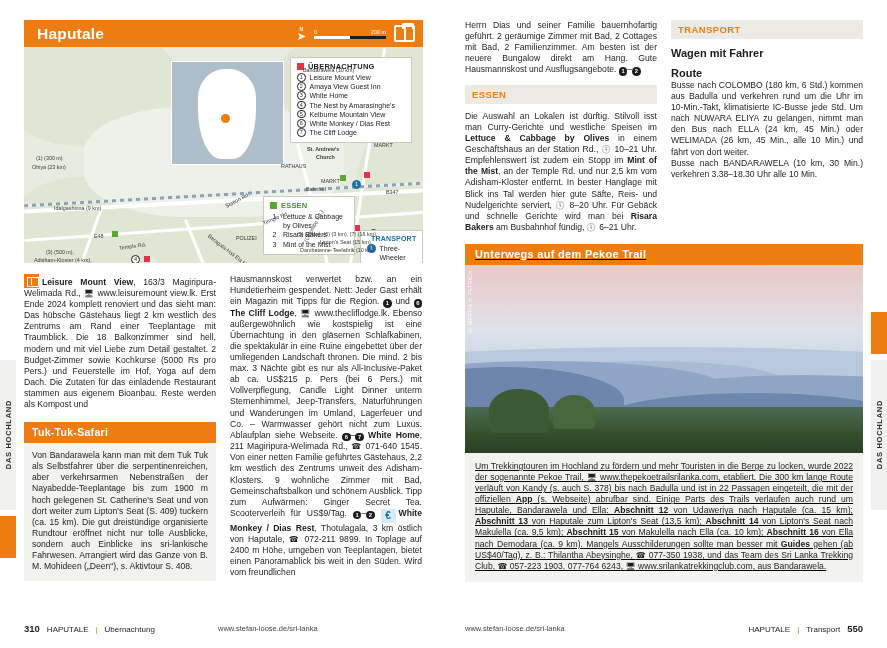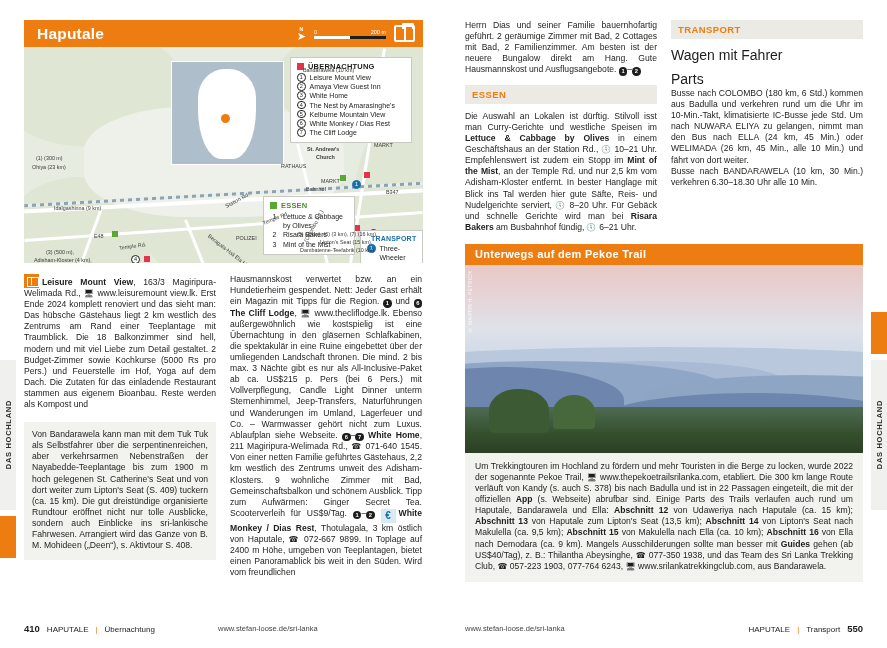--- a/index.html
+++ b/index.html
@@ -166,25 +166,25 @@
   }
   .box-orange .bx-body {
     background: #f2f2ef; padding: 7px 8px 9px 8px;
     font-size: 8.6px; line-height: 11.1px; text-align: justify; color: #1d1d1b;
   }
 
   .sec-head {
     background: #eceae4; color: #ee7d11; font-size: 9.5px; font-weight: bold;
     padding: 4px 7px 4px 7px; letter-spacing: .4px; margin: 9px 0 7px 0;
   }
-  .sub-head { font-size: 14px; font-weight: normal; color: #1d1d1b; margin: 8px 0 1px 0; }
+  .sub-head { font-size: 11px; font-weight: bold; color: #1d1d1b; margin: 8px 0 1px 0; }
   .sub-head:first-child { margin-top: 0; }
 
   
-  .feature { margin-top: 11px; width: 398px; position: relative; }
+  .feature { margin-top: 11px; width: 398px; position: relative; text-decoration: underline; }
   .feature .ft-head {
     background: #ee7d11; color: #fff; font-size: 11px; font-weight: bold;
     padding: 4px 10px 5px 10px; letter-spacing: .3px;
   }
   .photo { position: relative; width: 100%; height: 188px; overflow: hidden; }
   .photo .sky {
     position: absolute; inset: 0;
     background: linear-gradient(180deg,#e8c9c6 0%,#e6d3d6 16%,#dfe2ea 34%,#ccd8e6 52%,#b6c8de 72%,#9db5d2 100%);
   }
   .ridge { position: absolute; width: 160%; left: -30%; border-radius: 50% 50% 0 0; }
@@ -361,36 +361,37 @@
       </div>
     </div>
 
     <div class="cols">
       <div class="col">
         <p class="body">
           <span class="icon-box"></span><b>Leisure Mount View</b><span>, 163/3 Magiripura-Welimada Rd., </span><span class="gly">🖥</span>&nbsp;<span>www.leisuremount view.lk</span><span>. Erst Ende 2024 komplett renoviert und das sieht man: Das hübsche Gästehaus liegt 2 km westlich des Zentrums am Rand einer Teeplantage mit Traumblick. Die 18 Balkonzimmer sind hell, modern und mit viel Liebe zum Detail gestaltet. 2 Budget-Zimmer sowie Kochkurse (5000 Rs pro Pers.) und Feuerstelle im Hof, Yoga auf dem Dach. Die Zutaten für das einladende Restaurant stammen aus eigenem Bioanbau. Reste werden als Kompost und</span>
         </p>
 
         <div class="box-orange">
+          <div class="bx-head">Tuk-Tuk-Safari</div>
           <div class="bx-body">Von Bandarawela kann man mit dem Tuk Tuk als Selbstfahrer über die serpentinenreichen, aber verkehrsarmen Nebenstraßen der Nayabedde-Teeplantage bis zum 1900 m hoch gelegenen St. Catherine's Seat und von dort weiter zum Lipton's Seat (S. 409) tuckern (ca. 15 km). Die gut dreistündige organisierte Rundtour eröffnet nicht nur tolle Ausblicke, sondern auch Einblicke ins sri-lankische Fahrwesen. Arrangiert wird das Ganze von B. M. Mohideen („Deen“), s. Aktivtour S. 408.</div>
         </div>
       </div>
 
       <div class="col">
         <p class="body">
           <span>Hausmannskost verwertet bzw. an ein Hundetierheim gespendet. Nett: Jeder Gast erhält ein Magazin mit Tipps für die Region. </span><span class="bullet">1</span><span> und </span><span class="bullet">6</span>
           <b>The Cliff Lodge</b><span>, </span><span class="gly">🖥</span>&nbsp;<span>www.thecliflodge.lk</span><span>. Ebenso außergewöhnlich wie kostspielig ist eine Übernachtung in den gläsernen Schlafkabinen, die spektakulär in eine Ruine eingebettet über der umliegenden Landschaft thronen. Die mind. 2 bis max. 3 Nächte gibt es nur als All-Inclusive-Paket ab ca. US$215 p. Pers (bei 6 Pers.) mit Vollverpflegung, Candle Light Dinner unterm Sternenhimmel, Jeep-Transfers, Naturführungen und Wanderungen im Umland, Lagerfeuer und Co. – Warmwasser gehört nicht zum Luxus. Ablaufplan siehe Webseite. </span><span class="bullet">6</span>–<span class="bullet">7</span>
           <b>White Home</b><span>, 211 Magiripura-Welimada Rd., </span><span class="gly">☎</span>&nbsp;<span>071-640 1545</span><span>. Von einer netten Familie geführtes Gästehaus, 2,2 km westlich des Zentrums unweit des Adisham-Klosters. 9 wohnliche Zimmer mit Bad, Gemeinschaftsbalkon und schönem Ausblick. Tipp zum Aufwärmen: Ginger Secret Tea. Scooterverleih für US$9/Tag. </span><span class="bullet">1</span>–<span class="bullet">2</span>
-          <span class="icon-euro">€</span><b>White Monkey / Dias Rest</b><span>, Thotulagala, 3 km östlich von Haputale, </span><span class="gly">☎</span>&nbsp;<span>072-667 9899</span><span>. In Toplage auf 2400 m Höhe, umgeben von Teeplantagen, bietet einen Panoramablick bis weit in den Süden. Wird vom freundlichen</span>
+          <span class="icon-euro">€</span><b>White Monkey / Dias Rest</b><span>, Thotulagala, 3 km östlich von Haputale, </span><span class="gly">☎</span>&nbsp;<span>072-211 9899</span><span>. In Toplage auf 2400 m Höhe, umgeben von Teeplantagen, bietet einen Panoramablick bis weit in den Süden. Wird vom freundlichen</span>
         </p>
       </div>
     </div>
 
     <div class="footer fl">
-      <span class="pg">410</span>
+      <span class="pg">310</span>
       <span>HAPUTALE</span>
       <span class="sep">|</span>
       <span>Übernachtung</span>
     </div>
     <div class="url" style="left:218px;">www.stefan-loose.de/sri-lanka</div>
   </div>
 
   <div class="sheet right-page">
     <div class="cols">
       <div class="col">
@@ -399,23 +400,23 @@
         </p>
         <div class="sec-head">ESSEN</div>
         <p class="body">
           <span>Die Auswahl an Lokalen ist dürftig. Stilvoll isst man Curry-Gerichte und westliche Speisen im </span><b>Lettuce &amp; Cabbage by Olives</b><span> in einem Geschäftshaus an der Station Rd., </span><span class="gly">🕔</span>&nbsp;<span>10–21 Uhr</span><span>. Empfehlenswert ist zudem ein Stopp im </span><b>Mint of the Mist</b><span>, an der Temple Rd. und nur 2,5 km vom Adisham-Kloster entfernt. In bester Hanglage mit Blick ins Tal werden hier gute Säfte, Reis- und Nudelgerichte serviert, </span><span class="gly">🕔</span>&nbsp;<span>8–20 Uhr</span><span>. Für Gebäck und schnelle Gerichte wird man bei </span><b>Risara Bakers</b><span> am Busbahnhof fündig, </span><span class="gly">🕔</span>&nbsp;<span>6–21 Uhr</span><span>.</span>
         </p>
       </div>
 
       <div class="col">
         <div class="sec-head" style="margin-top:0;">TRANSPORT</div>
         <div class="sub-head">Wagen mit Fahrer</div>
-        <div class="sub-head">Parts</div>
+        <div class="sub-head">Route</div>
         <p class="body">Busse nach COLOMBO (180 km, 6 Std.) kommen aus Badulla und verkehren rund um die Uhr im 10-Min.-Takt, klimatisierte IC-Busse jede Std. Um nach NUWARA ELIYA zu gelangen, nimmt man den Bus nach ELLA (24 km, 45 Min.) oder WELIMADA (26 km, 45 Min., alle 10 Min.) und fährt von dort weiter.</p>
-        <p class="body">Busse nach BANDARAWELA (10 km, 30 Min.) verkehren 6.30–18.30 Uhr alle 10 Min.</p>
+        <p class="body">Busse nach BANDARAWELA (10 km, 30 Min.) verkehren 3.38–18.30 Uhr alle 10 Min.</p>
       </div>
     </div>
 
     <div class="feature">
       <div class="ft-head">Unterwegs auf dem Pekoe Trail</div>
       <div class="photo">
         <div class="sky"></div>
         <div class="ridge" style="bottom:60px;height:46px;background:#b9c8dd;"></div>
         <div class="ridge" style="bottom:52px;height:40px;left:10%;width:70%;background:#a8bad4;"></div>
         <div class="ridge" style="bottom:40px;height:52px;left:-25%;width:90%;background:#90a6c6;"></div>

